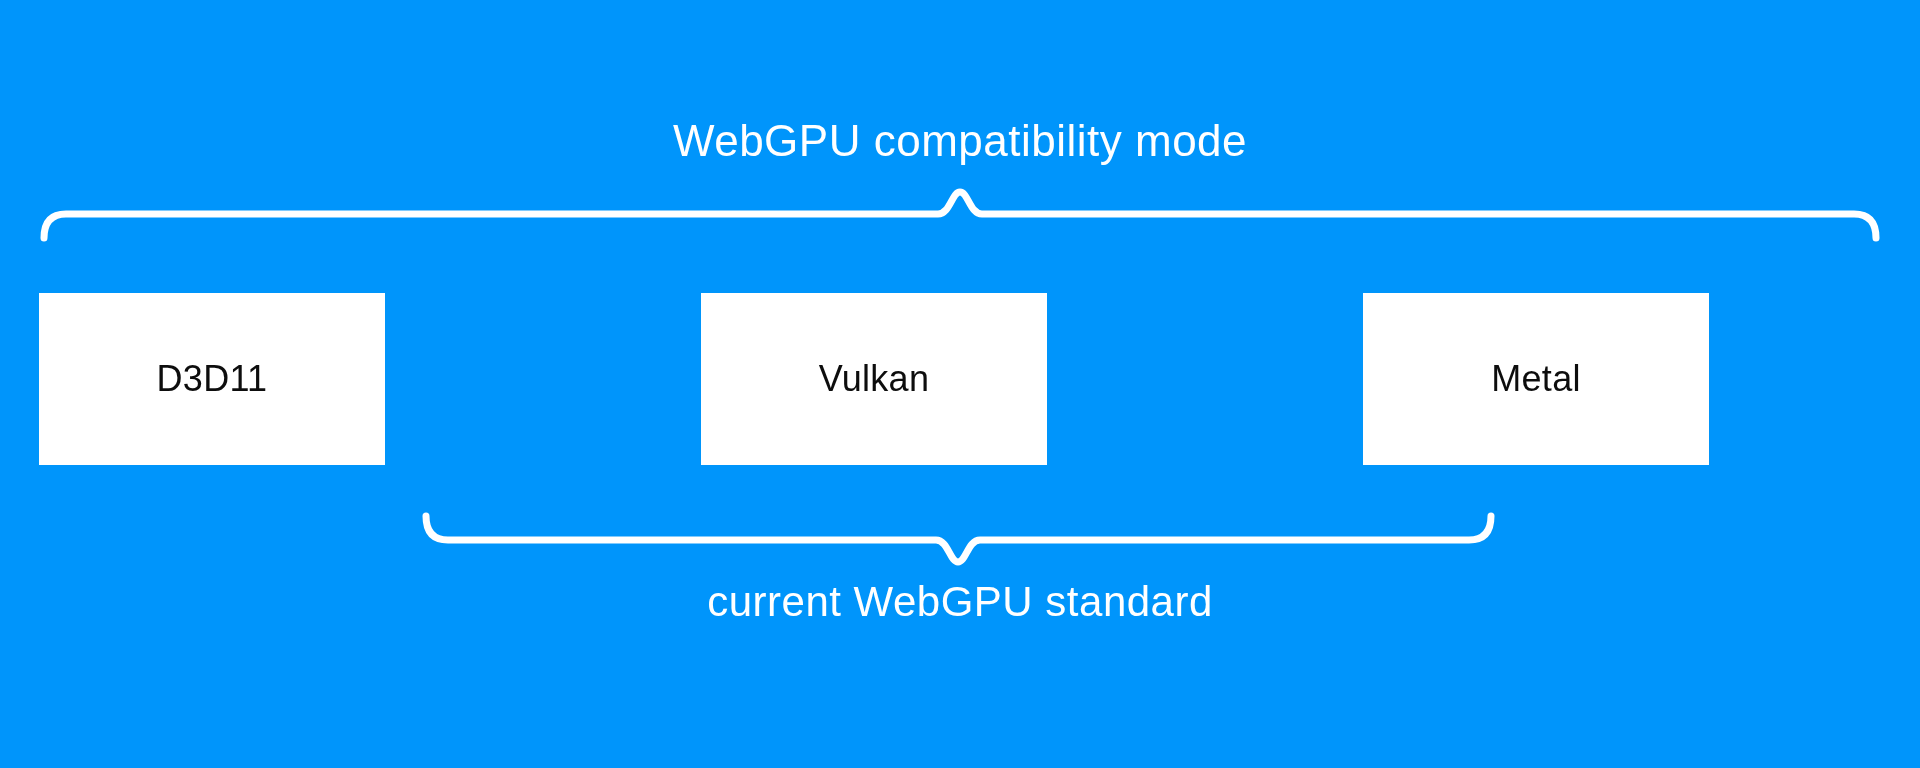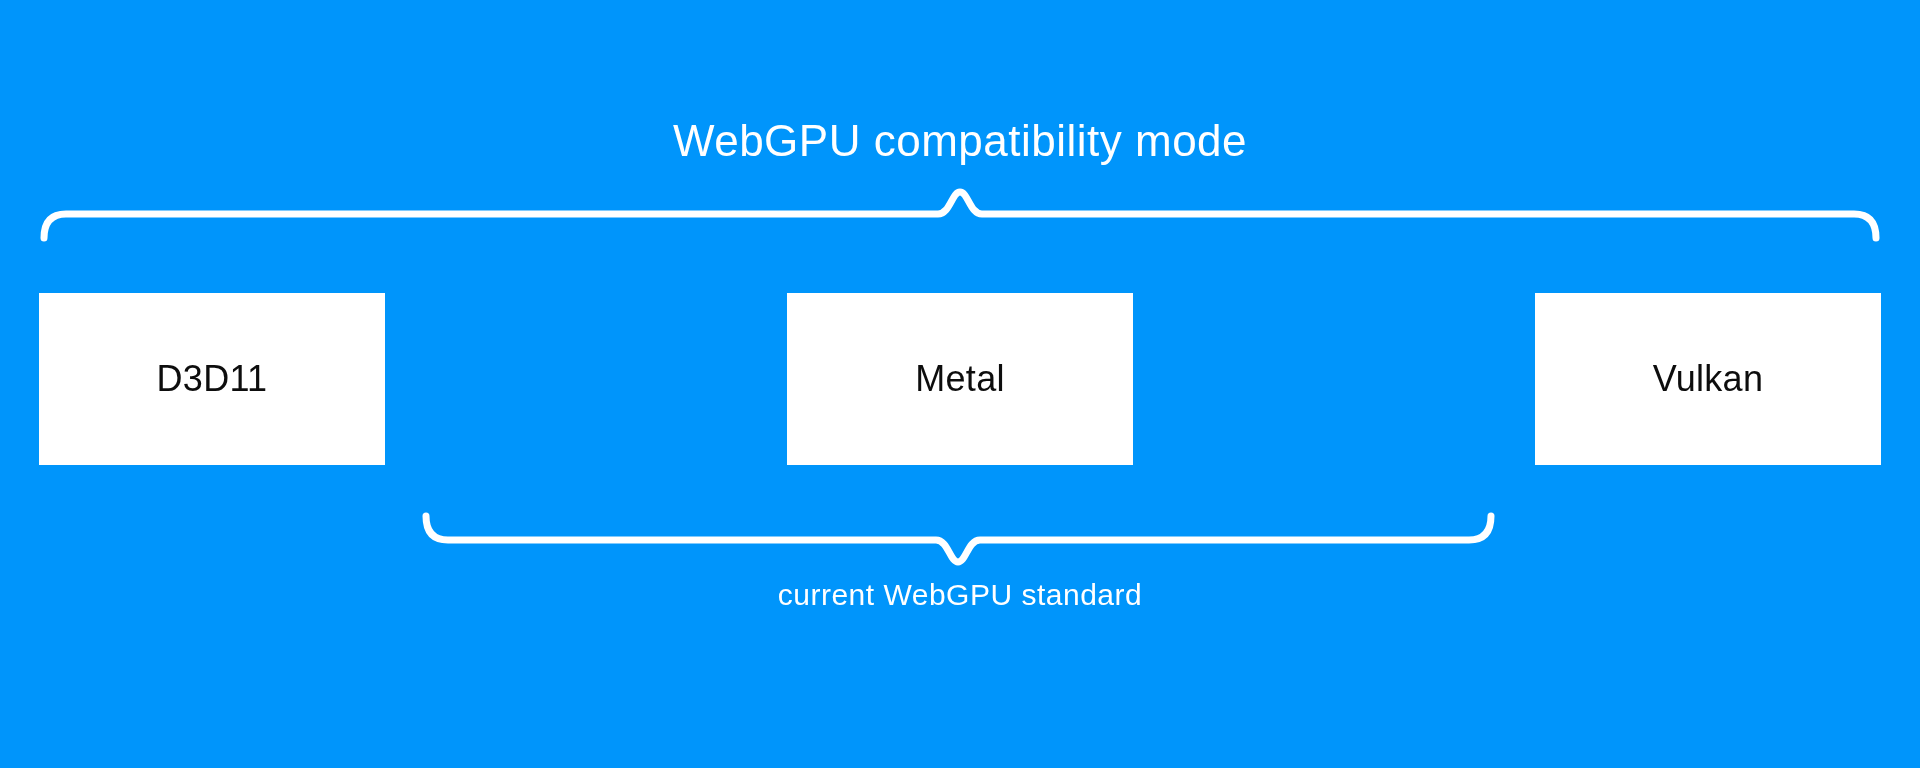--- a/index.html
+++ b/index.html
@@ -45,21 +45,21 @@
     fill: none;
     stroke: #ffffff;
     stroke-width: 7;
     stroke-linecap: round;
     stroke-linejoin: round;
   }
   .boxes-row {
     position: absolute;
     left: 39px;
     top: 293px;
-    width: 1842px;
+    width: 1670px;
     height: 172px;
     display: flex;
     justify-content: space-between;
     align-items: stretch;
     border-radius: 12px;
   }
   .backend-box {
     width: 346px;
     background: #ffffff;
     display: flex;
@@ -72,45 +72,45 @@
     font-weight: 400;
     letter-spacing: 0.3px;
   }
   .bottom-label {
     position: absolute;
     top: 578px;
     left: 0;
     width: 100%;
     text-align: center;
     color: #ffffff;
-    font-size: 30px;
+    font-size: 42px;
     font-weight: 400;
     letter-spacing: 0.5px;
   }
 </style>
 </head>
 <body>
 
 <div class="canvas">
 
   <div class="top-label">WebGPU compatibility mode</div>
 
   <svg class="brace-svg brace-top" viewBox="0 0 1840 60" preserveAspectRatio="none">
     <path class="brace-path" d="M 4 52 Q 4 28 26 28 L 898 28 C 910 28 912 6 920 6 C 928 6 930 28 942 28 L 1814 28 Q 1836 28 1836 52"></path>
   </svg>
 
   <div class="boxes-row">
     <div class="backend-box">
       <span class="backend-label">D3D11</span>
     </div>
     <div class="backend-box">
-      <span class="backend-label">Metal</span>
+      <span class="backend-label">Vulkan</span>
     </div>
     <div class="backend-box">
-      <span class="backend-label">Vulkan</span>
+      <span class="backend-label">Metal</span>
     </div>
   </div>
 
   <svg class="brace-svg brace-bottom" viewBox="0 0 1073 56" preserveAspectRatio="none">
     <path class="brace-path" d="M 4 4 Q 4 28 26 28 L 514 28 C 526 28 528 50 536 50 C 544 50 546 28 558 28 L 1047 28 Q 1069 28 1069 4"></path>
   </svg>
 
   <div class="bottom-label">current WebGPU standard</div>
 
 </div>

